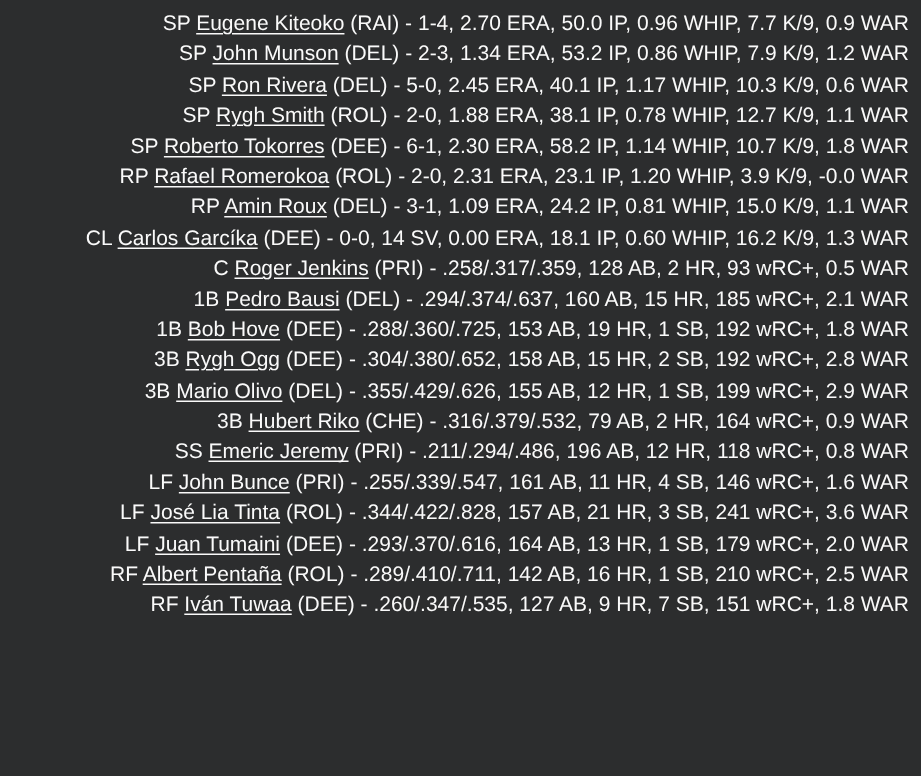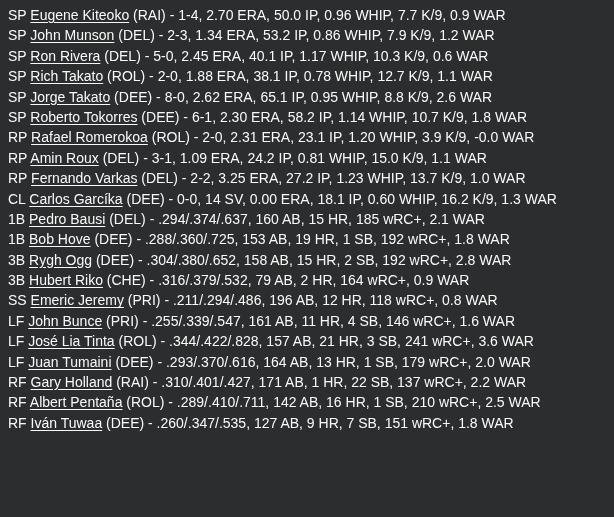--- a/index.html
+++ b/index.html
@@ -15,20 +15,21 @@
   .stat-list {
     padding: 5px 8px;
     font-family: "Liberation Sans", sans-serif;
     font-size: 14px;
     line-height: 20.4px;
     color: #fafafa;
     white-space: nowrap;
   }
   .stat-line {
     height: 20.4px;
+    text-align: right;
   }
   .player-link {
     color: inherit;
     text-decoration: underline;
     text-underline-offset: 2px;
     cursor: pointer;
   }
 </style>
 </head>
 <body style="background: rgb(44, 45, 46);">
@@ -40,62 +41,62 @@
 
   <div class="stat-line">
     <span>SP</span><span> </span><a class="player-link">John Munson</a><span> (DEL) - 2-3, 1.34 ERA, 53.2 IP, 0.86 WHIP, 7.9 K/9, 1.2 WAR</span>
   </div>
 
   <div class="stat-line">
     <span>SP</span><span> </span><a class="player-link">Ron Rivera</a><span> (DEL) - 5-0, 2.45 ERA, 40.1 IP, 1.17 WHIP, 10.3 K/9, 0.6 WAR</span>
   </div>
 
   <div class="stat-line">
-    <span>SP</span><span> </span><a class="player-link">Rich Takato</a><span> (ROL) - 2-0, 1.88 ERA, 38.1 IP, 0.78 WHIP, 12.7 K/9, 1.1 WAR</span>
+    <span>SP</span><span> </span><a class="player-link">Rygh Smith</a><span> (ROL) - 2-0, 1.88 ERA, 38.1 IP, 0.78 WHIP, 12.7 K/9, 1.1 WAR</span>
   </div>
 
-  <div class="stat-line">
-    <span>SP</span><span> </span><a class="player-link">Jorge Takato</a><span> (DEE) - 8-0, 2.62 ERA, 65.1 IP, 0.95 WHIP, 8.8 K/9, 2.6 WAR</span>
-  </div>
 
   <div class="stat-line">
     <span>SP</span><span> </span><a class="player-link">Roberto Tokorres</a><span> (DEE) - 6-1, 2.30 ERA, 58.2 IP, 1.14 WHIP, 10.7 K/9, 1.8 WAR</span>
   </div>
 
   <div class="stat-line">
     <span>RP</span><span> </span><a class="player-link">Rafael Romerokoa</a><span> (ROL) - 2-0, 2.31 ERA, 23.1 IP, 1.20 WHIP, 3.9 K/9, -0.0 WAR</span>
   </div>
 
   <div class="stat-line">
     <span>RP</span><span> </span><a class="player-link">Amin Roux</a><span> (DEL) - 3-1, 1.09 ERA, 24.2 IP, 0.81 WHIP, 15.0 K/9, 1.1 WAR</span>
   </div>
 
-  <div class="stat-line">
-    <span>RP</span><span> </span><a class="player-link">Fernando Varkas</a><span> (DEL) - 2-2, 3.25 ERA, 27.2 IP, 1.23 WHIP, 13.7 K/9, 1.0 WAR</span>
-  </div>
 
 
   <div class="stat-line">
     <span>CL</span><span> </span><a class="player-link">Carlos Garcíka</a><span> (DEE) - 0-0, 14 SV, 0.00 ERA, 18.1 IP, 0.60 WHIP, 16.2 K/9, 1.3 WAR</span>
   </div>
 
+  <div class="stat-line">
+    <span>C</span><span> </span><a class="player-link">Roger Jenkins</a><span> (PRI) - .258/.317/.359, 128 AB, 2 HR, 93 wRC+, 0.5 WAR</span>
+  </div>
 
 
   <div class="stat-line">
     <span>1B</span><span> </span><a class="player-link">Pedro Bausi</a><span> (DEL) - .294/.374/.637, 160 AB, 15 HR, 185 wRC+, 2.1 WAR</span>
   </div>
 
   <div class="stat-line">
     <span>1B</span><span> </span><a class="player-link">Bob Hove</a><span> (DEE) - .288/.360/.725, 153 AB, 19 HR, 1 SB, 192 wRC+, 1.8 WAR</span>
   </div>
 
   <div class="stat-line">
     <span>3B</span><span> </span><a class="player-link">Rygh Ogg</a><span> (DEE) - .304/.380/.652, 158 AB, 15 HR, 2 SB, 192 wRC+, 2.8 WAR</span>
   </div>
 
+  <div class="stat-line">
+    <span>3B</span><span> </span><a class="player-link">Mario Olivo</a><span> (DEL) - .355/.429/.626, 155 AB, 12 HR, 1 SB, 199 wRC+, 2.9 WAR</span>
+  </div>
 
   <div class="stat-line">
     <span>3B</span><span> </span><a class="player-link">Hubert Riko</a><span> (CHE) - .316/.379/.532, 79 AB, 2 HR, 164 wRC+, 0.9 WAR</span>
   </div>
 
   <div class="stat-line">
     <span>SS</span><span> </span><a class="player-link">Emeric Jeremy</a><span> (PRI) - .211/.294/.486, 196 AB, 12 HR, 118 wRC+, 0.8 WAR</span>
   </div>
 
   <div class="stat-line">
@@ -103,23 +104,20 @@
   </div>
 
   <div class="stat-line">
     <span>LF</span><span> </span><a class="player-link">José Lia Tinta</a><span> (ROL) - .344/.422/.828, 157 AB, 21 HR, 3 SB, 241 wRC+, 3.6 WAR</span>
   </div>
 
   <div class="stat-line">
     <span>LF</span><span> </span><a class="player-link">Juan Tumaini</a><span> (DEE) - .293/.370/.616, 164 AB, 13 HR, 1 SB, 179 wRC+, 2.0 WAR</span>
   </div>
 
-  <div class="stat-line">
-    <span>RF</span><span> </span><a class="player-link">Gary Holland</a><span> (RAI) - .310/.401/.427, 171 AB, 1 HR, 22 SB, 137 wRC+, 2.2 WAR</span>
-  </div>
 
   <div class="stat-line">
     <span>RF</span><span> </span><a class="player-link">Albert Pentaña</a><span> (ROL) - .289/.410/.711, 142 AB, 16 HR, 1 SB, 210 wRC+, 2.5 WAR</span>
   </div>
 
   <div class="stat-line">
     <span>RF</span><span> </span><a class="player-link">Iván Tuwaa</a><span> (DEE) - .260/.347/.535, 127 AB, 9 HR, 7 SB, 151 wRC+, 1.8 WAR</span>
   </div>
 </div>
 

